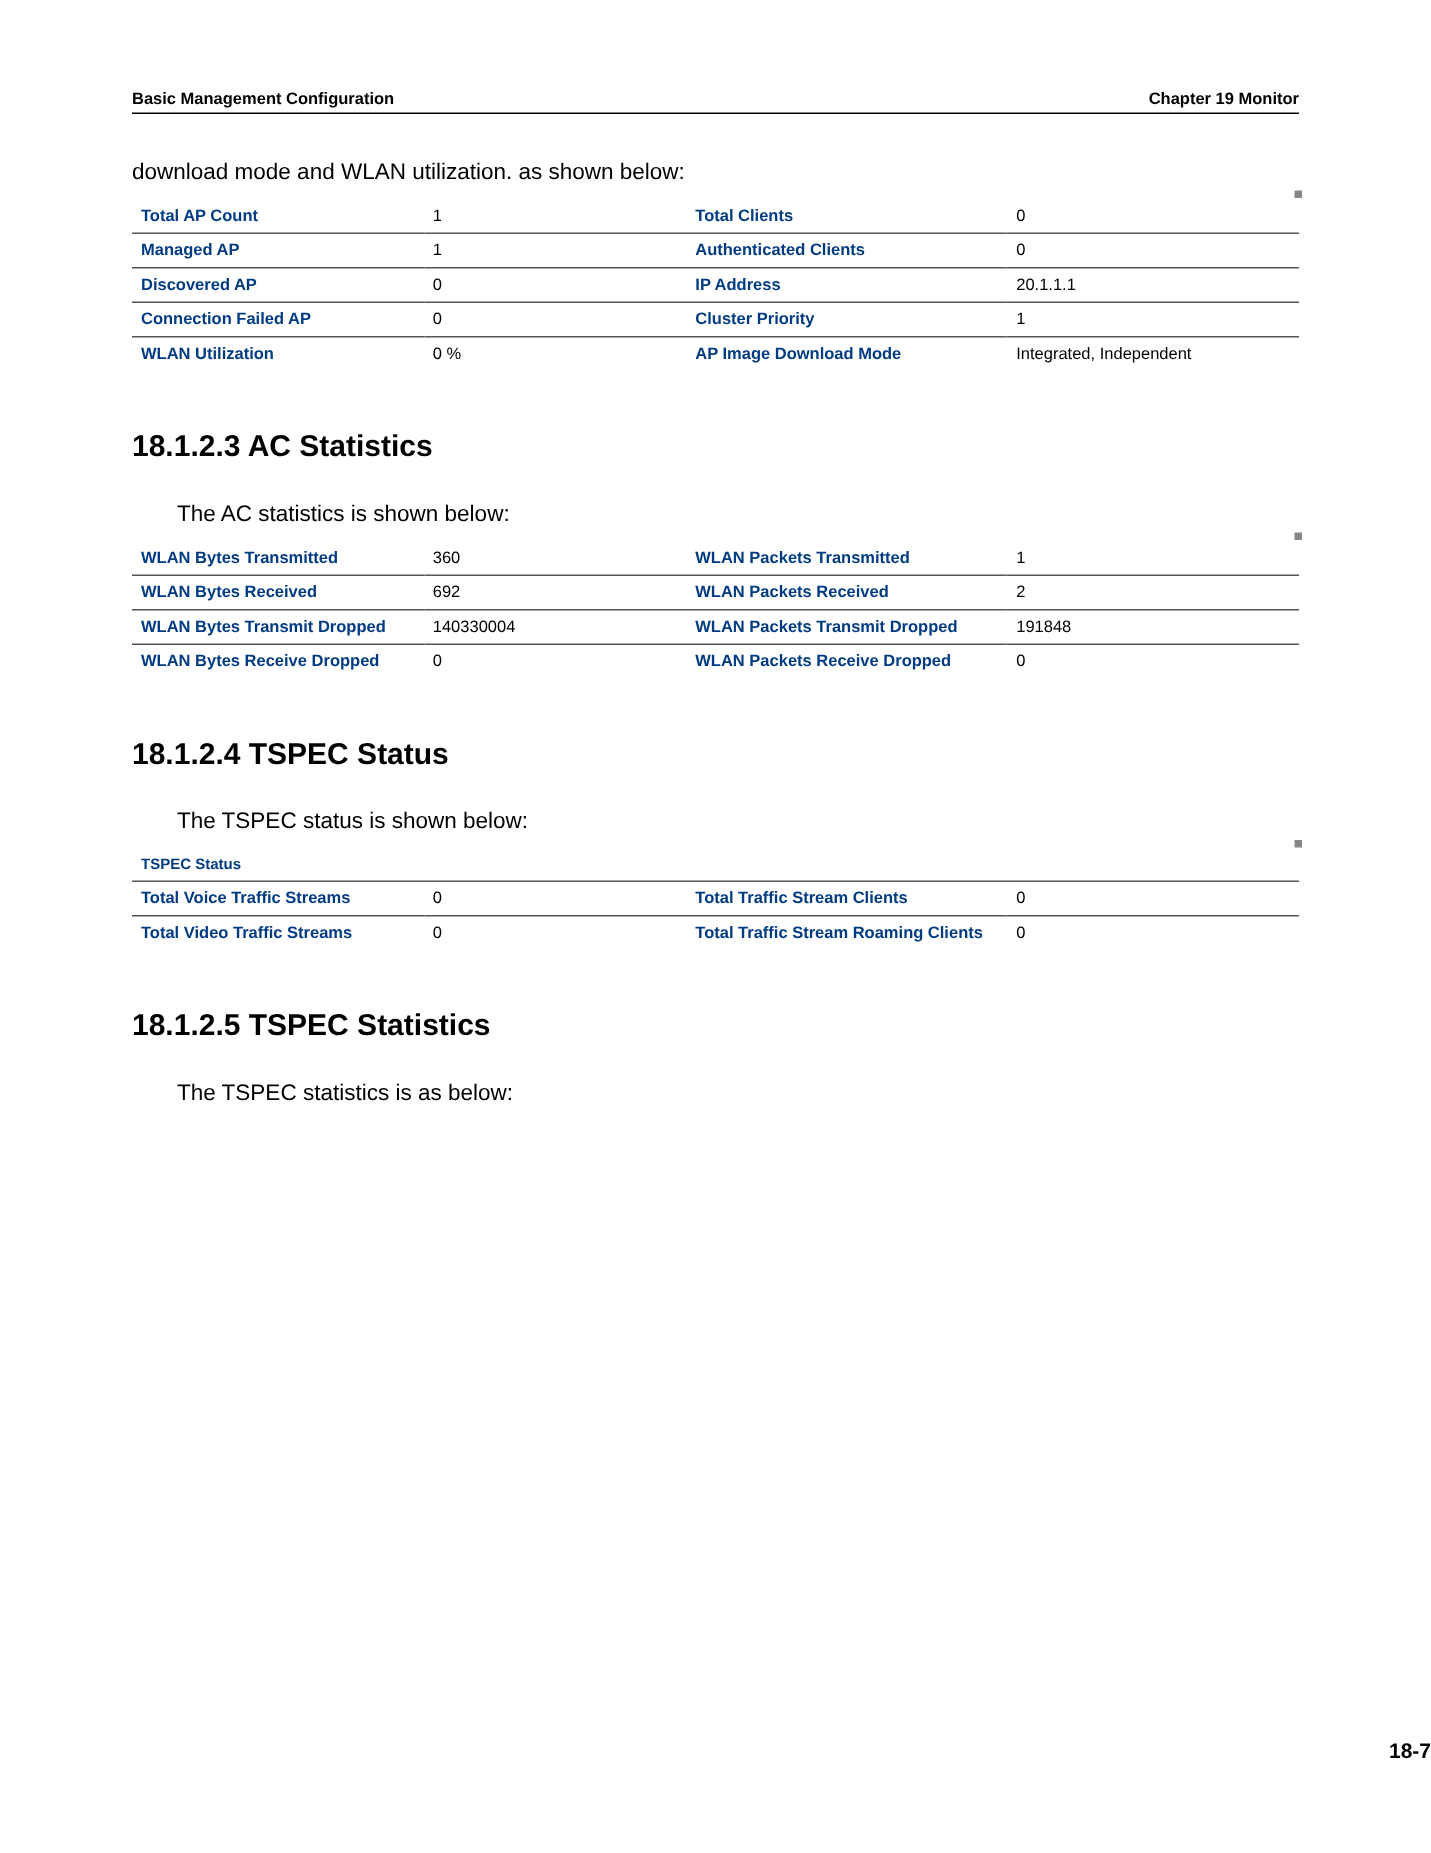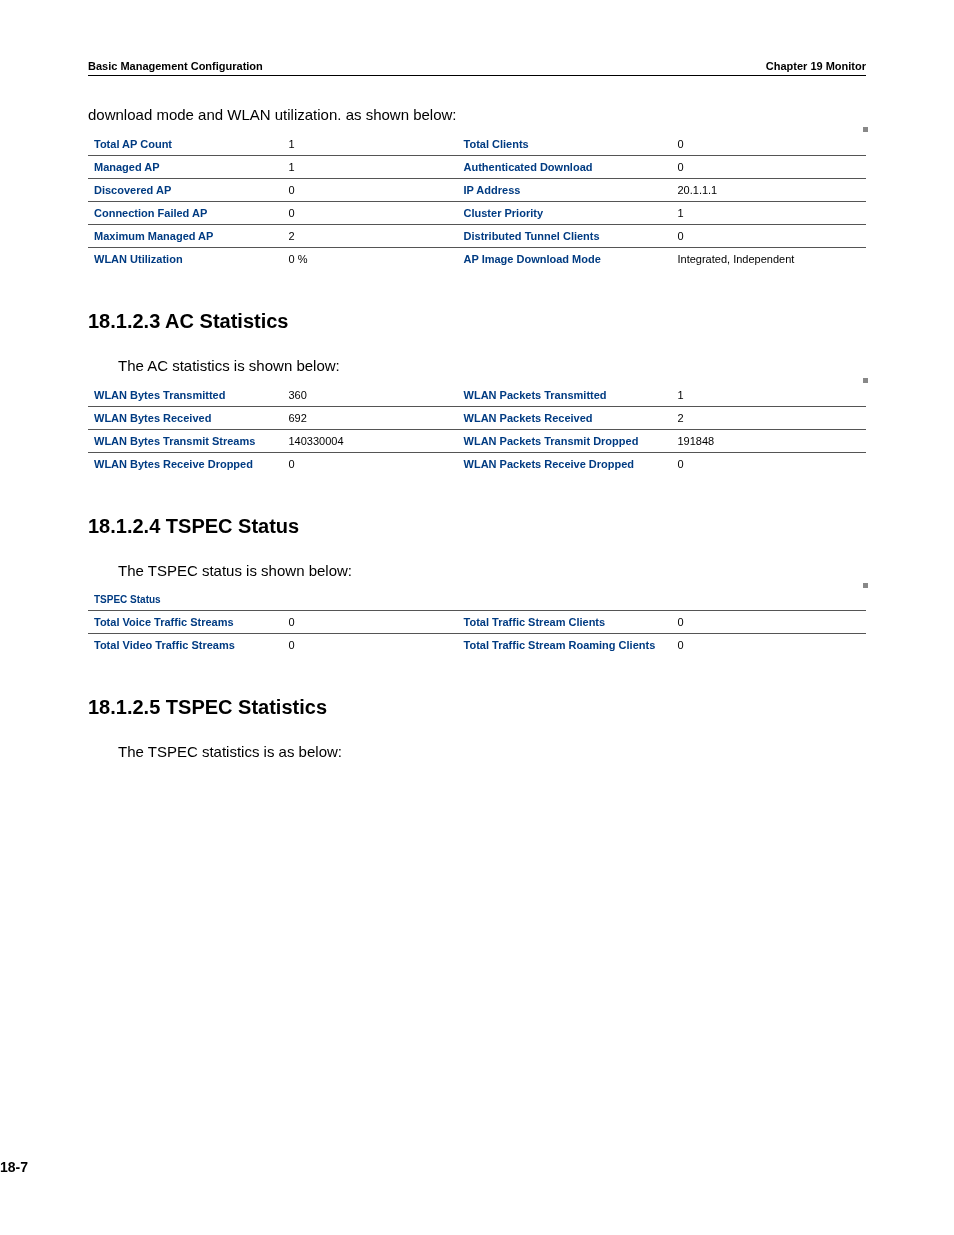--- a/index.html
+++ b/index.html
@@ -90,21 +90,21 @@
       font-weight: bold;
       color: #003b82;
       padding: 5px 6px;
       border-bottom: 1px solid #555;
     }
     .page-num {
       position: absolute;
       bottom: 60px;
       left: 0;
       right: 0;
-      text-align: left;
+      text-align: right;
       font-size: 14px;
       font-weight: bold;
     }
   </style>
 </head>
 <body>
 
 <div class="header-line">
   <span>Basic Management Configuration</span>
   <span>Chapter 19 Monitor</span>
@@ -118,40 +118,34 @@
     <tbody>
         <tr>
       <td class="label">Total AP Count</td>
       <td class="value">1</td>
       <td class="label2">Total Clients</td>
       <td class="value2">0</td>
     </tr>
     <tr>
       <td class="label">Managed AP</td>
       <td class="value">1</td>
-      <td class="label2">Authenticated Download</td>
+      <td class="label2">Authenticated Clients</td>
       <td class="value2">0</td>
     </tr>
     <tr>
       <td class="label">Discovered AP</td>
       <td class="value">0</td>
       <td class="label2">IP Address</td>
       <td class="value2">20.1.1.1</td>
     </tr>
     <tr>
       <td class="label">Connection Failed AP</td>
       <td class="value">0</td>
       <td class="label2">Cluster Priority</td>
       <td class="value2">1</td>
-    </tr>
-    <tr>
-      <td class="label">Maximum Managed AP</td>
-      <td class="value">2</td>
-      <td class="label2">Distributed Tunnel Clients</td>
-      <td class="value2">0</td>
     </tr>
     <tr>
       <td class="label">WLAN Utilization</td>
       <td class="value">0 %</td>
       <td class="label2">AP Image Download Mode</td>
       <td class="value2">Integrated, Independent</td>
     </tr>
   </tbody>
     </table>
 </div>
@@ -169,21 +163,21 @@
       <td class="label2">WLAN Packets Transmitted</td>
       <td class="value2">1</td>
     </tr>
     <tr>
       <td class="label">WLAN Bytes Received</td>
       <td class="value">692</td>
       <td class="label2">WLAN Packets Received</td>
       <td class="value2">2</td>
     </tr>
     <tr>
-      <td class="label">WLAN Bytes Transmit Streams</td>
+      <td class="label">WLAN Bytes Transmit Dropped</td>
       <td class="value">140330004</td>
       <td class="label2">WLAN Packets Transmit Dropped</td>
       <td class="value2">191848</td>
     </tr>
     <tr>
       <td class="label">WLAN Bytes Receive Dropped</td>
       <td class="value">0</td>
       <td class="label2">WLAN Packets Receive Dropped</td>
       <td class="value2">0</td>
     </tr>

